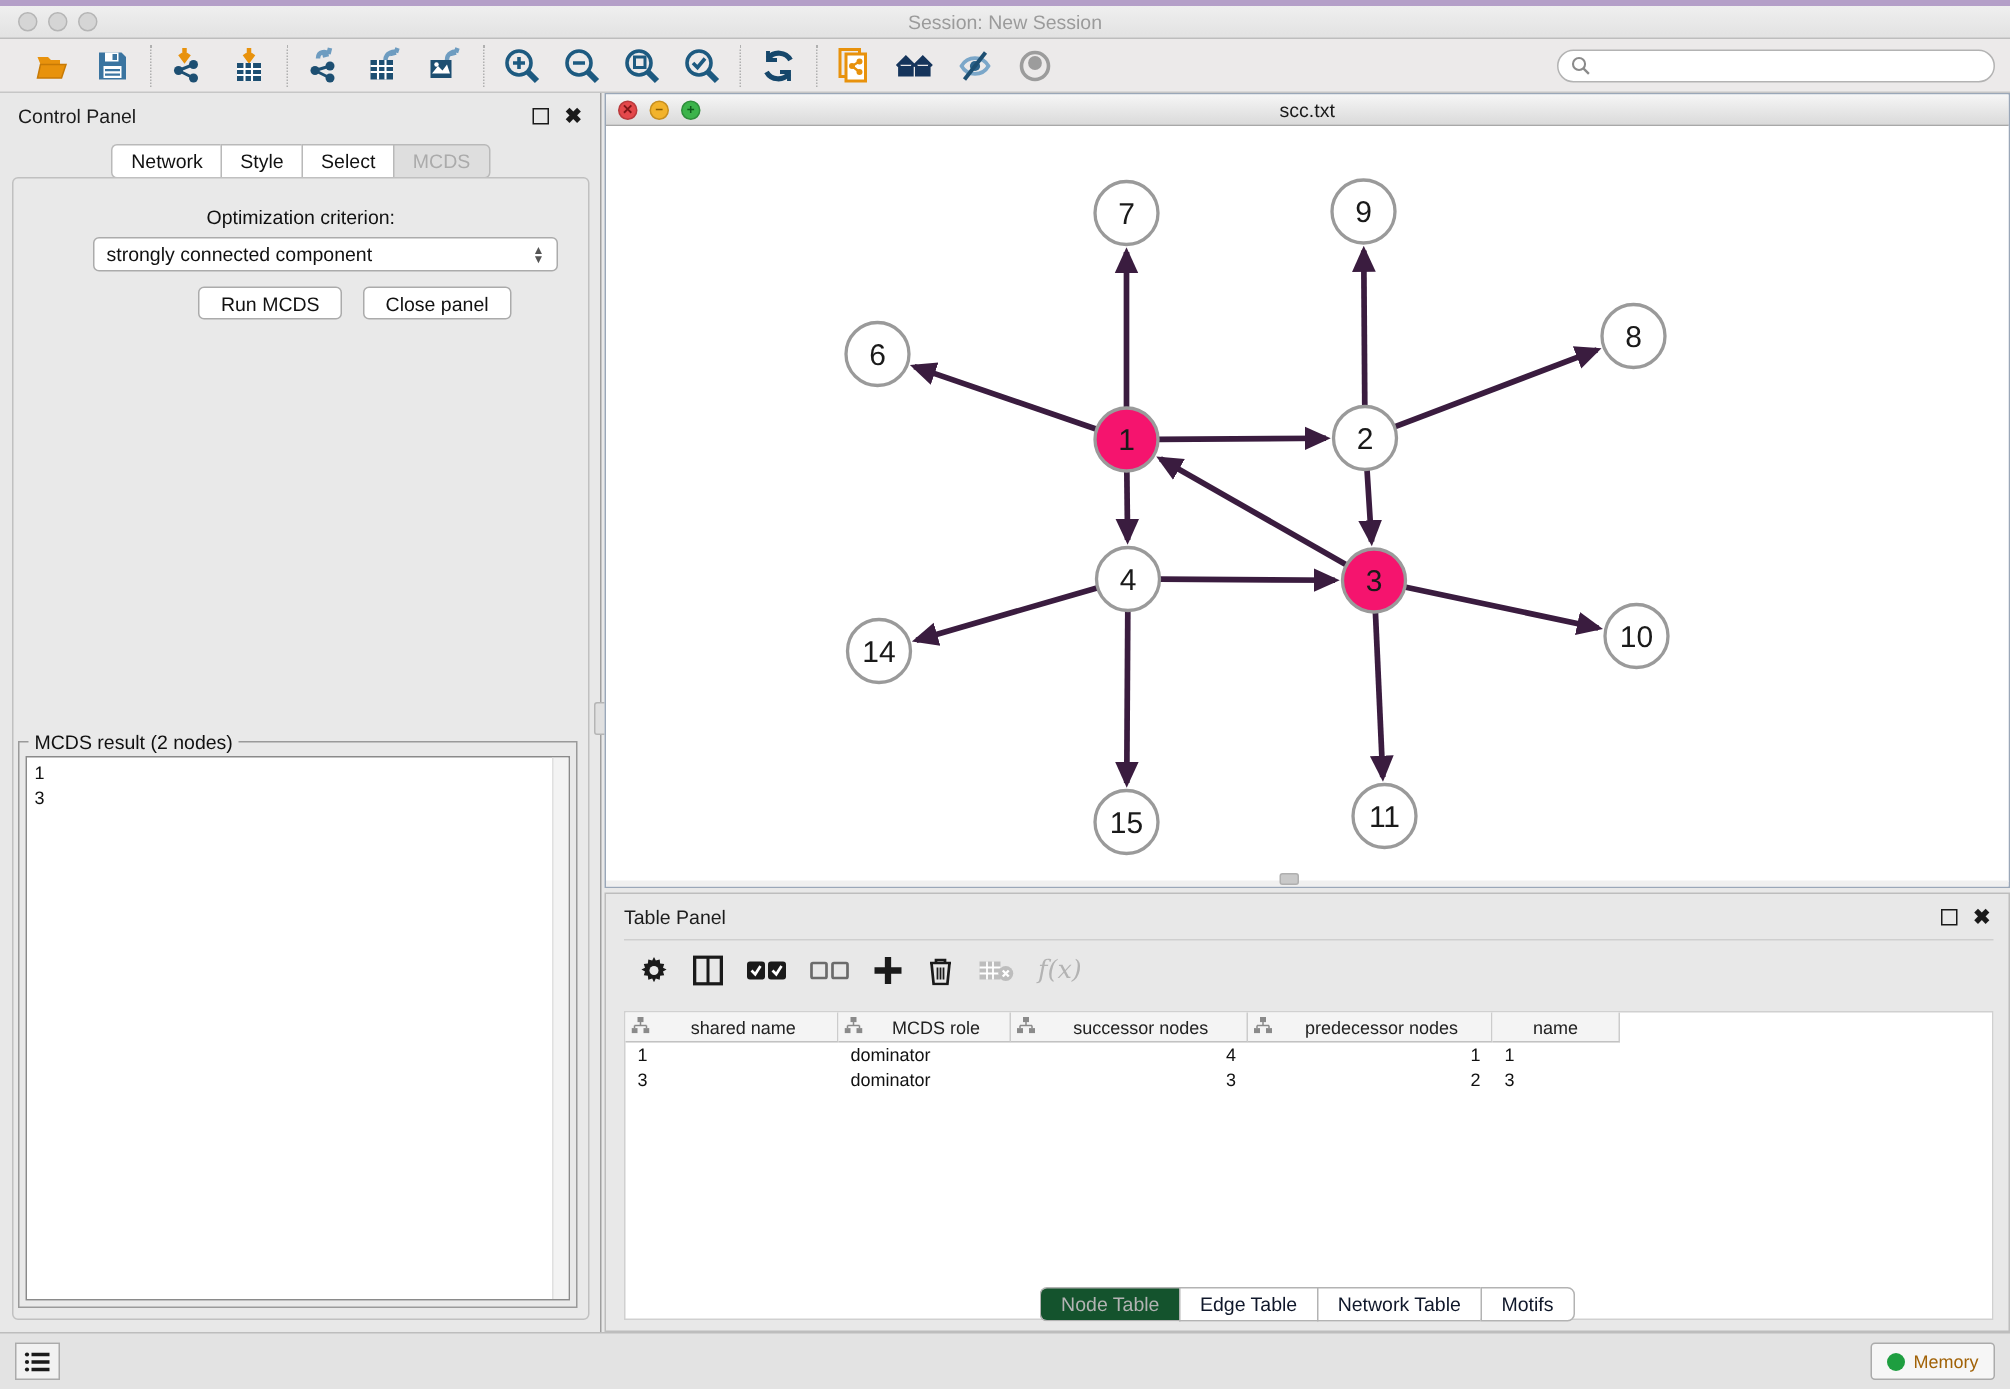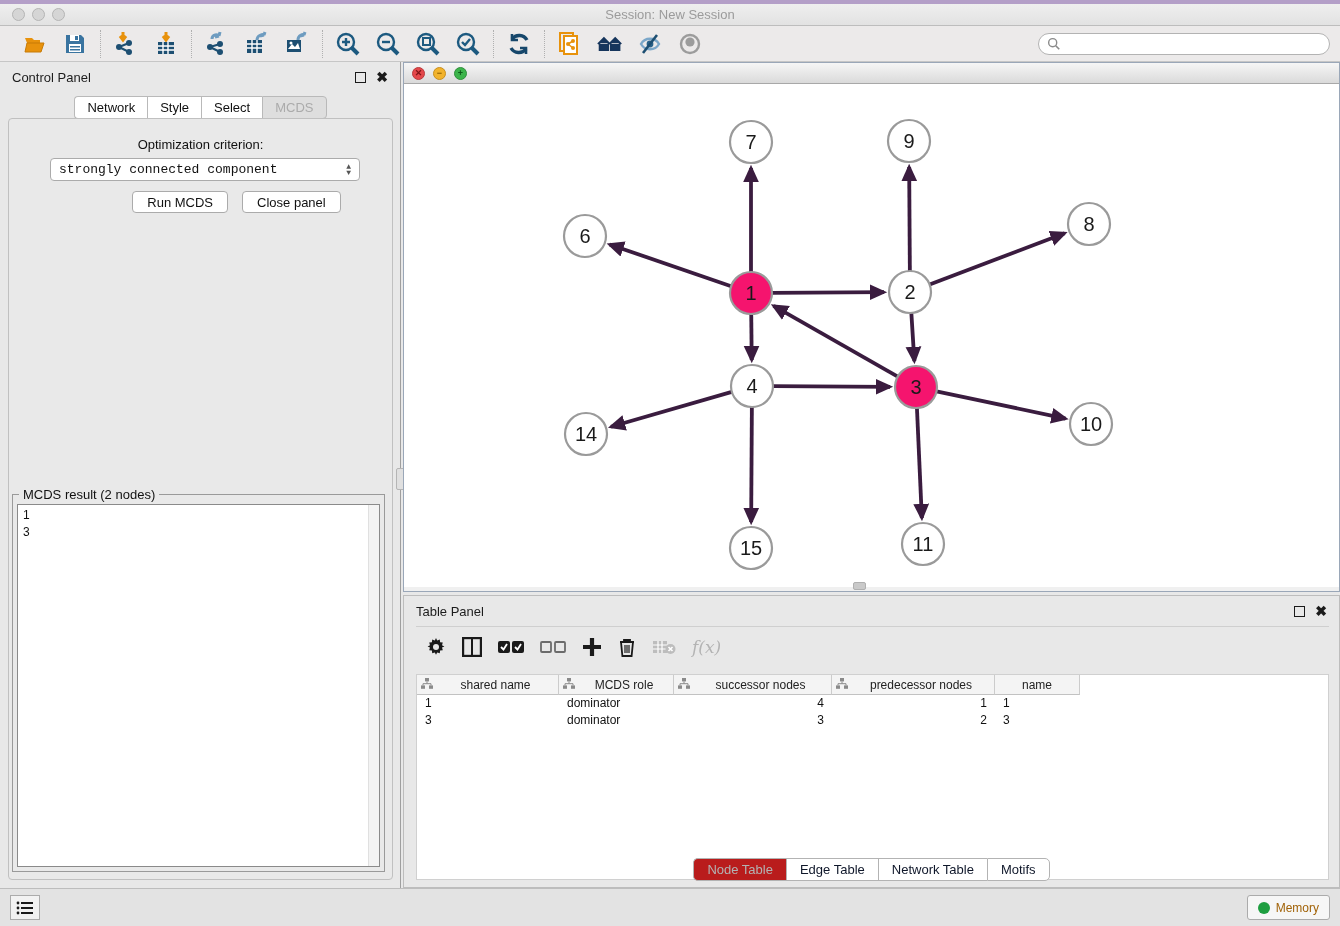--- a/index.html
+++ b/index.html
@@ -43,24 +43,24 @@
   .cp-tab { font-size:13px; padding:3px 12px; background:#fff;
     border:1px solid #b9b9b9; border-right:none; color:#111; cursor:pointer; }
   .cp-tab:first-child { border-radius:4px 0 0 4px; }
   .cp-tab:last-child { border-right:1px solid #b9b9b9;
     border-radius:0 4px 4px 0; }
   .cp-tab.active { background:#dedede; color:#ababab; }
   #cp-content { left:8px; top:118px; width:385px; height:762px;
     border:1px solid #c0c0c0; border-radius:4px; background:#e9e9e9; }
   #opt-label { left:0; top:137px; width:401px; text-align:center;
     font-size:13px; color:#111; }
-  #criterion-select { left:50px; top:158px; width:310px; height:23px;
+  #criterion-select { left:62px; top:158px; width:310px; height:23px;
     background:#fff; border:1px solid #ababab; border-radius:4px;
     display:flex; align-items:center; padding:0 8px; font-size:13px;
-    color:#111; cursor:pointer;font-family:Liberation Mono, monospace; }
+    color:#111; cursor:pointer; }
   #criterion-arrows { margin-left:auto; display:flex; flex-direction:column;
     line-height:6px; font-size:8px; color:#555; }
   .cp-buttons { left:0; top:191px; width:473px; display:flex;
     justify-content:center; gap:14px;align-items:flex-end; }
   .cp-btn { height:22px; background:#fff; border:1px solid #ababab;
     border-radius:4px; font-size:13px; color:#111; padding:0 14px;
     cursor:pointer; font-family:"Liberation Sans",sans-serif; }
   #mcds-result { left:12px; top:494px; width:373px; height:378px;
     border:1px solid #9a9a9a; }
   #mcds-legend { position:absolute; top:-8px; left:6px; background:#e9e9e9;
@@ -114,21 +114,21 @@
   .nt-row { display:flex; height:17px; }
   .nt-td { font-size:12px; color:#111; padding:0 8px; line-height:17px;
     overflow:hidden; }
   #tp-tabbar { position:absolute; left:0; bottom:6px; width:935px;
     display:flex; justify-content:center; }
   .tp-tab { font-size:13px; padding:3px 13px; background:#fff;
     border:1px solid #b3b3b3; border-right:none; color:#0f172a; cursor:pointer; }
   .tp-tab:first-child { border-radius:5px 0 0 5px; }
   .tp-tab:last-child { border-right:1px solid #b3b3b3;
     border-radius:0 5px 5px 0; }
-  .tp-tab.active { background:#b91c1c; color:#b3b3b3; }
+  .tp-tab.active { background:#14532d; color:#b3b3b3; }
   
   #status-bar { left:0; top:888px; width:1340px; height:38px;
     background:#e3e3e3; border-top:1px solid #bdbdbd; display:flex;
     align-items:center; padding:0 10px; }
   #list-button { width:30px; height:25px; background:#f2f2f2;
     border:1px solid #ababab; display:flex; align-items:center;
     justify-content:center; cursor:pointer; }
   #memory-button { margin-left:auto; height:25px; background:#f6f6f6;
     border:1px solid #ababab; border-radius:3px; display:flex;
     align-items:center; gap:6px; padding:0 10px; font-size:12px;
@@ -333,20 +333,21 @@
     <div id="mcds-scrollbar"></div>
   </div>
 </div>
 <div id="v-grip" class="abs"></div>
 
 <div id="network-window" class="abs">
   <div id="network-titlebar">
     <span class="traffic red">✕</span>
     <span class="traffic yellow">−</span>
     <span class="traffic green">+</span>
+    <span id="network-title">scc.txt</span>
   </div>
   <div id="graph-area">
     <svg id="graph-svg" width="935" height="504">
         <defs>
           <marker id="arrow" viewBox="0 0 12 12" refX="9" refY="6" markerWidth="5" markerHeight="5" orient="auto">
    <path d="M0,1 L11,6 L0,11 z" fill="#3a1c3f"></path>
           </marker>
         </defs>
         <line x1="347" y1="188" x2="347" y2="84" stroke="#3a1c3f" stroke-width="3.8" marker-end="url(#arrow)"></line>
         <line x1="327.13828360996655" y1="202.18001304679575" x2="205.59069648289858" y2="160.44379337063384" stroke="#3a1c3f" stroke-width="3.8" marker-end="url(#arrow)"></line>

